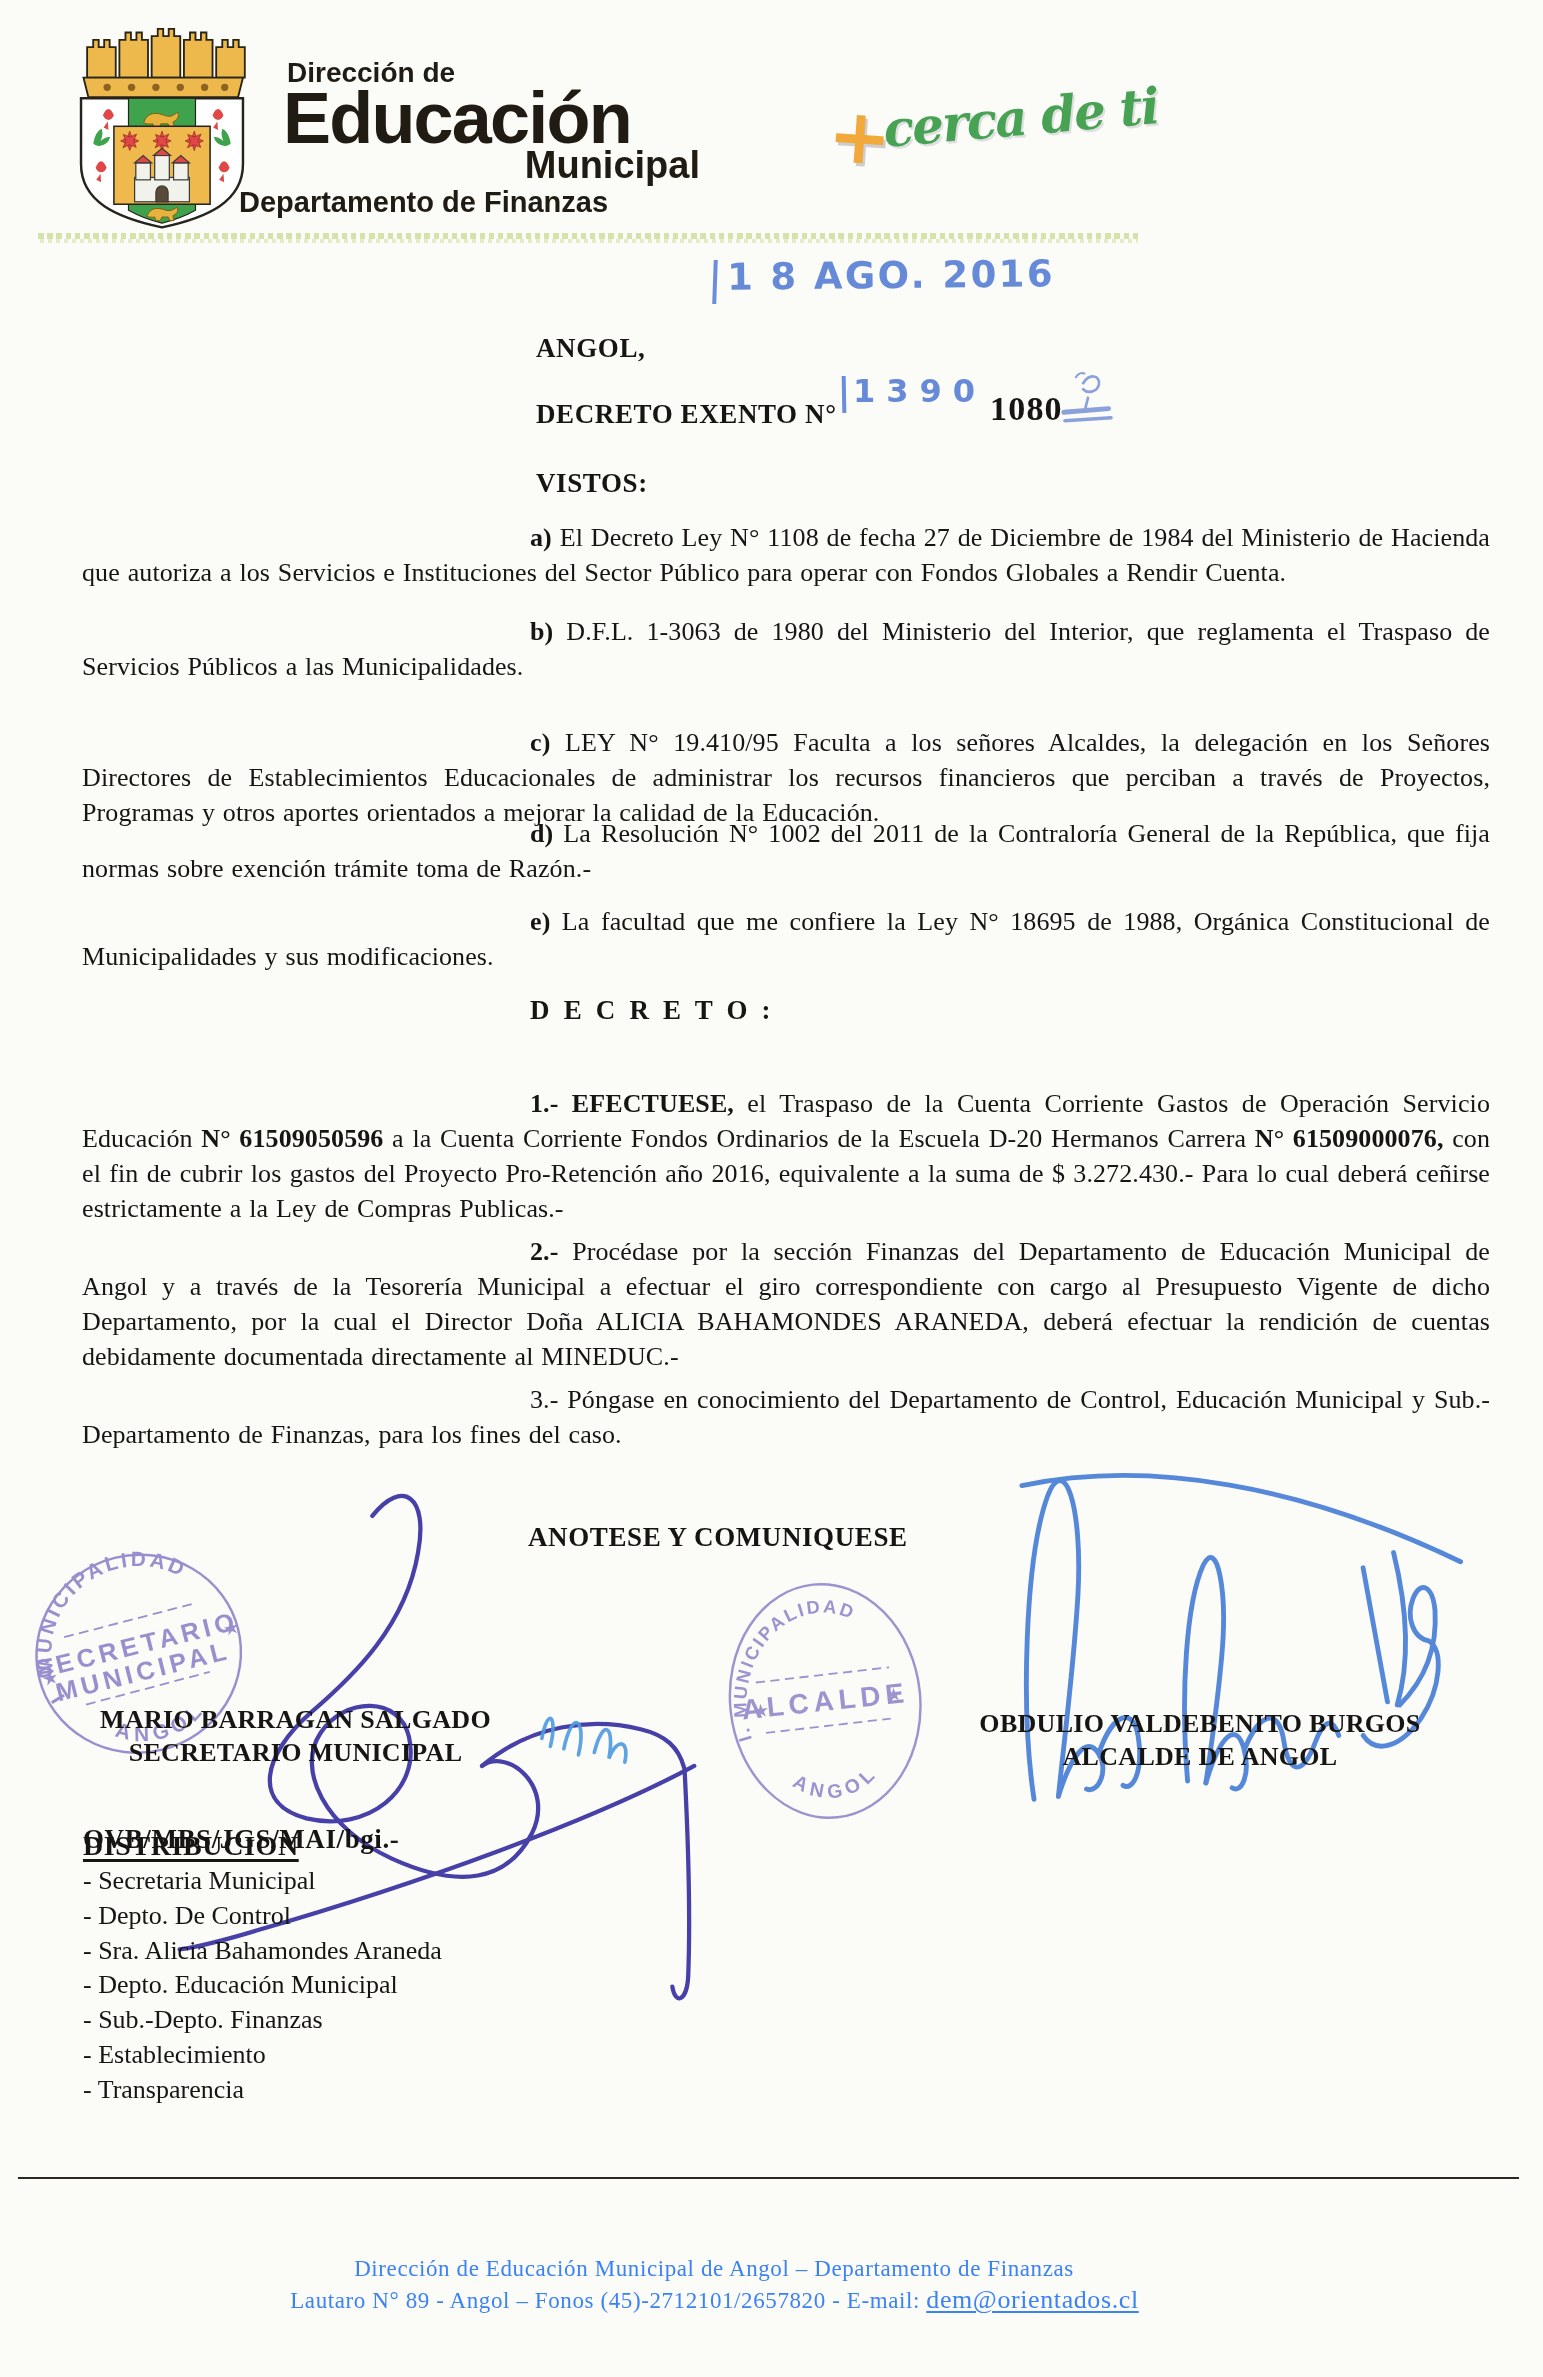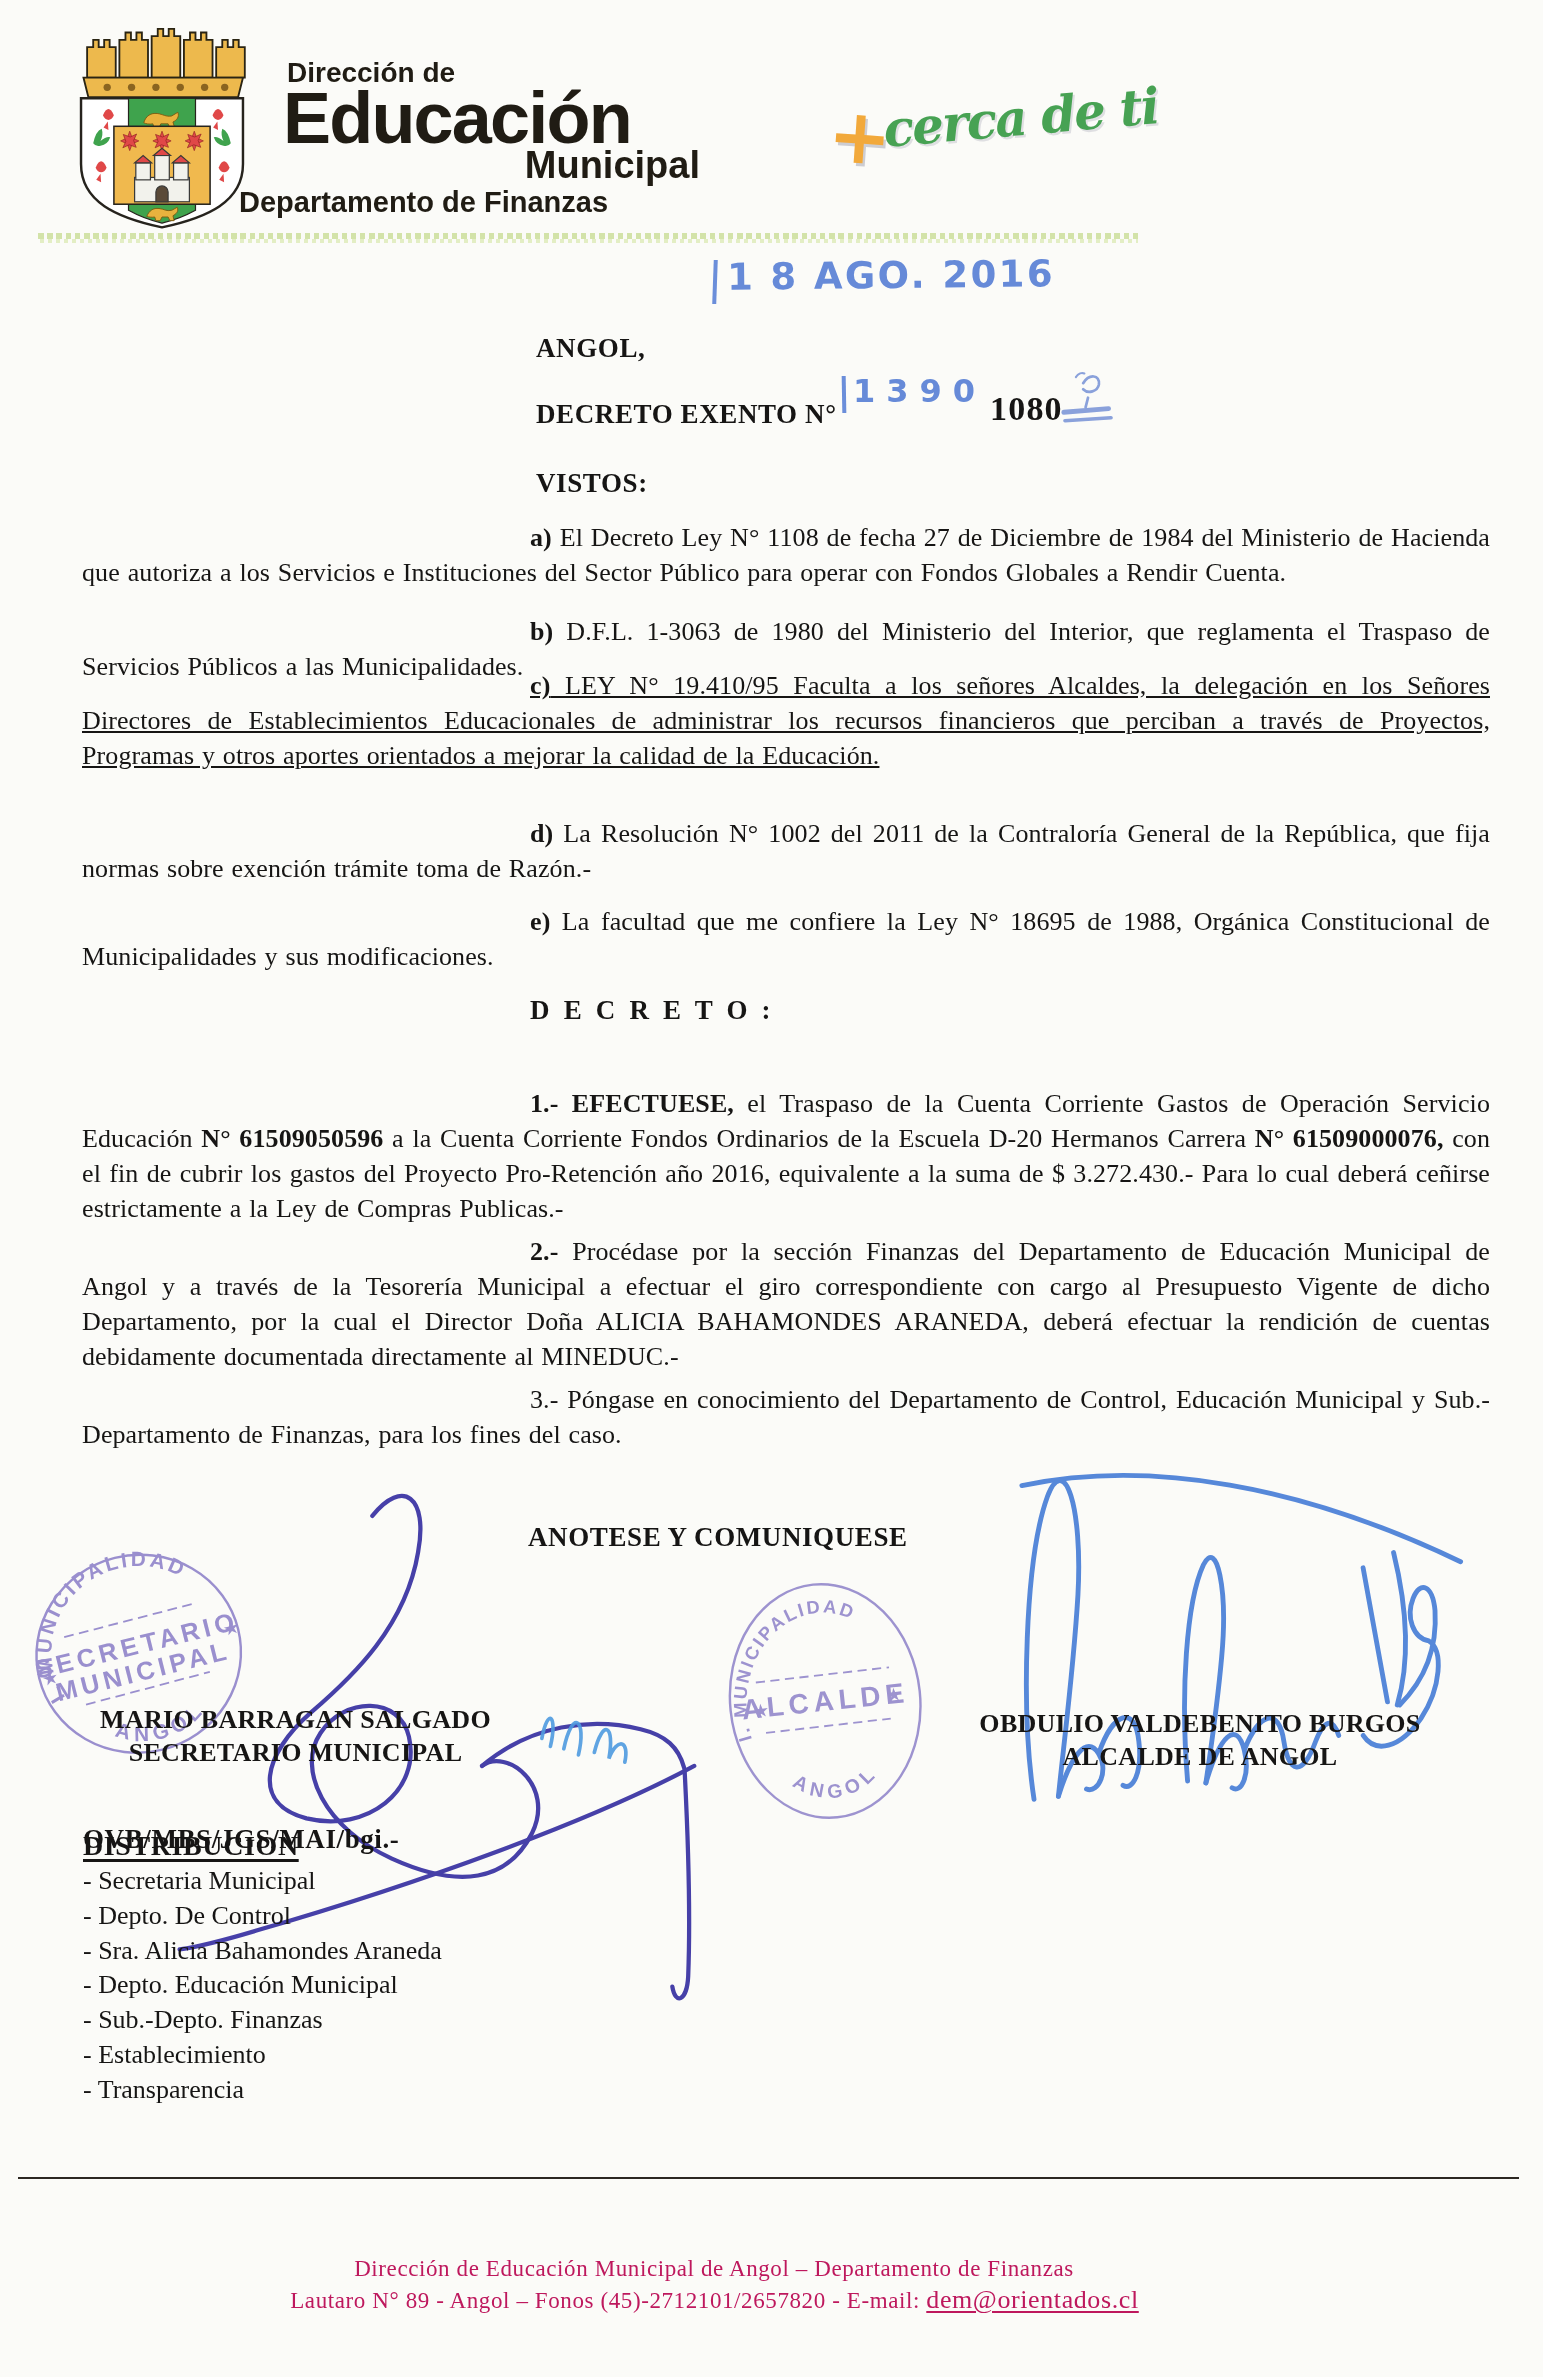--- a/index.html
+++ b/index.html
@@ -23,21 +23,21 @@
   
   .h{font-weight:700;font-size:27px;line-height:1.1;letter-spacing:0.6px;}
   .para{left:82px;width:1408px;font-size:26px;line-height:35px;text-align:justify;
         text-indent:448px;word-spacing:1.2px;letter-spacing:0.1px;}
   .num1080{font-weight:700;font-size:34px;letter-spacing:1.2px;line-height:1;}
   .sigName{font-weight:700;font-size:26px;letter-spacing:0.3px;line-height:1.28;text-align:center;}
   .refline{font-weight:700;font-size:27px;letter-spacing:0.6px;margin-top:28px;}
   .distlabel{font-weight:700;font-size:28px;letter-spacing:0.6px;text-decoration:underline;
              text-decoration-thickness:3.1px;text-underline-offset:4.3px;text-align:right;}
   .distitem{font-size:26px;line-height:1;}
-  .footer{color:#be185d;text-align:center;font-size:23px;letter-spacing:0.6px;line-height:1;}
+  .footer{color:#3b82f6;text-align:center;font-size:23px;letter-spacing:0.6px;line-height:1;}
   .footer .mail{font-size:26px;text-decoration:underline;text-underline-offset:3.1px;}
   .rule{background:#2c2822;}
   svg text{font-family:"Liberation Sans",sans-serif;}
 </style>
 </head>
 <body>
 
 <div id="page">
 
   <svg class="abs" style="left:55px;top:24.4px;" width="214" height="207" viewBox="0 0 350 340">
@@ -138,21 +138,21 @@
       <path d="M26,20 c4,-6 10,-8 14,-6" stroke-width="3.5"></path>
       <path d="M6,78 l74,-6" stroke-width="8"></path>
       <path d="M8,92 l76,-5" stroke-width="6"></path>
     </g>
   </svg>
 
   <div class="abs h" style="left:536px;top:469px;">VISTOS:</div>
 
   <div class="abs para" style="top:520px;"><b>a)</b><span> El Decreto Ley N° 1108 de fecha 27 de Diciembre de 1984 del Ministerio de Hacienda que autoriza a los Servicios e Instituciones del Sector Público para operar con Fondos Globales a Rendir Cuenta.</span></div>
   <div class="abs para" style="top:614px;"><b>b)</b><span> D.F.L. 1-3063 de 1980 del Ministerio del Interior, que reglamenta el Traspaso de Servicios Públicos a las Municipalidades.</span></div>
-  <div class="abs para" style="top:668px;text-decoration:underline;"><b>c)</b><span> LEY N° 19.410/95 Faculta a los señores Alcaldes, la delegación en los Señores Directores de Establecimientos Educacionales de administrar los recursos financieros que perciban a través de Proyectos, Programas y otros aportes orientados a mejorar la calidad de la Educación.</span></div>
+  <div class="abs para" style="top:725px;"><b>c)</b><span> LEY N° 19.410/95 Faculta a los señores Alcaldes, la delegación en los Señores Directores de Establecimientos Educacionales de administrar los recursos financieros que perciban a través de Proyectos, Programas y otros aportes orientados a mejorar la calidad de la Educación.</span></div>
   <div class="abs para" style="top:816px;"><b>d)</b><span> La Resolución N° 1002 del 2011 de la Contraloría General de la República, que fija normas sobre exención trámite toma de Razón.-</span></div>
   <div class="abs para" style="top:904px;"><b>e)</b><span> La facultad que me confiere la Ley N° 18695 de 1988, Orgánica Constitucional de Municipalidades y sus modificaciones.</span></div>
 
   <div class="abs h" style="left:530px;top:996px;letter-spacing:3.7px;">D E C R E T O :</div>
 
   <div class="abs para" style="top:1086px;"><b>1.- EFECTUESE,</b><span> el Traspaso de la Cuenta Corriente Gastos de Operación Servicio Educación </span><b>N° 61509050596</b><span> a la Cuenta Corriente Fondos Ordinarios de la Escuela D-20 Hermanos Carrera </span><b>N° 61509000076,</b><span> con el fin de cubrir los gastos del Proyecto Pro-Retención año 2016, equivalente a la suma de $ 3.272.430.- Para lo cual deberá ceñirse estrictamente a la Ley de Compras Publicas.-</span></div>
   <div class="abs para" style="top:1234px;"><b>2.-</b><span> Procédase por la sección Finanzas del Departamento de Educación Municipal de Angol y a través de la Tesorería Municipal a efectuar el giro correspondiente con cargo al Presupuesto Vigente de dicho Departamento, por la cual el Director Doña ALICIA BAHAMONDES ARANEDA, deberá efectuar la rendición de cuentas debidamente documentada directamente al MINEDUC.-</span></div>
   <div class="abs para" style="top:1382px;"><span>3.- Póngase en conocimiento del Departamento de Control, Educación Municipal y Sub.- Departamento de Finanzas, para los fines del caso.</span></div>
 
   <div class="abs h" style="left:528px;top:1523px;">ANOTESE Y COMUNIQUESE</div>

